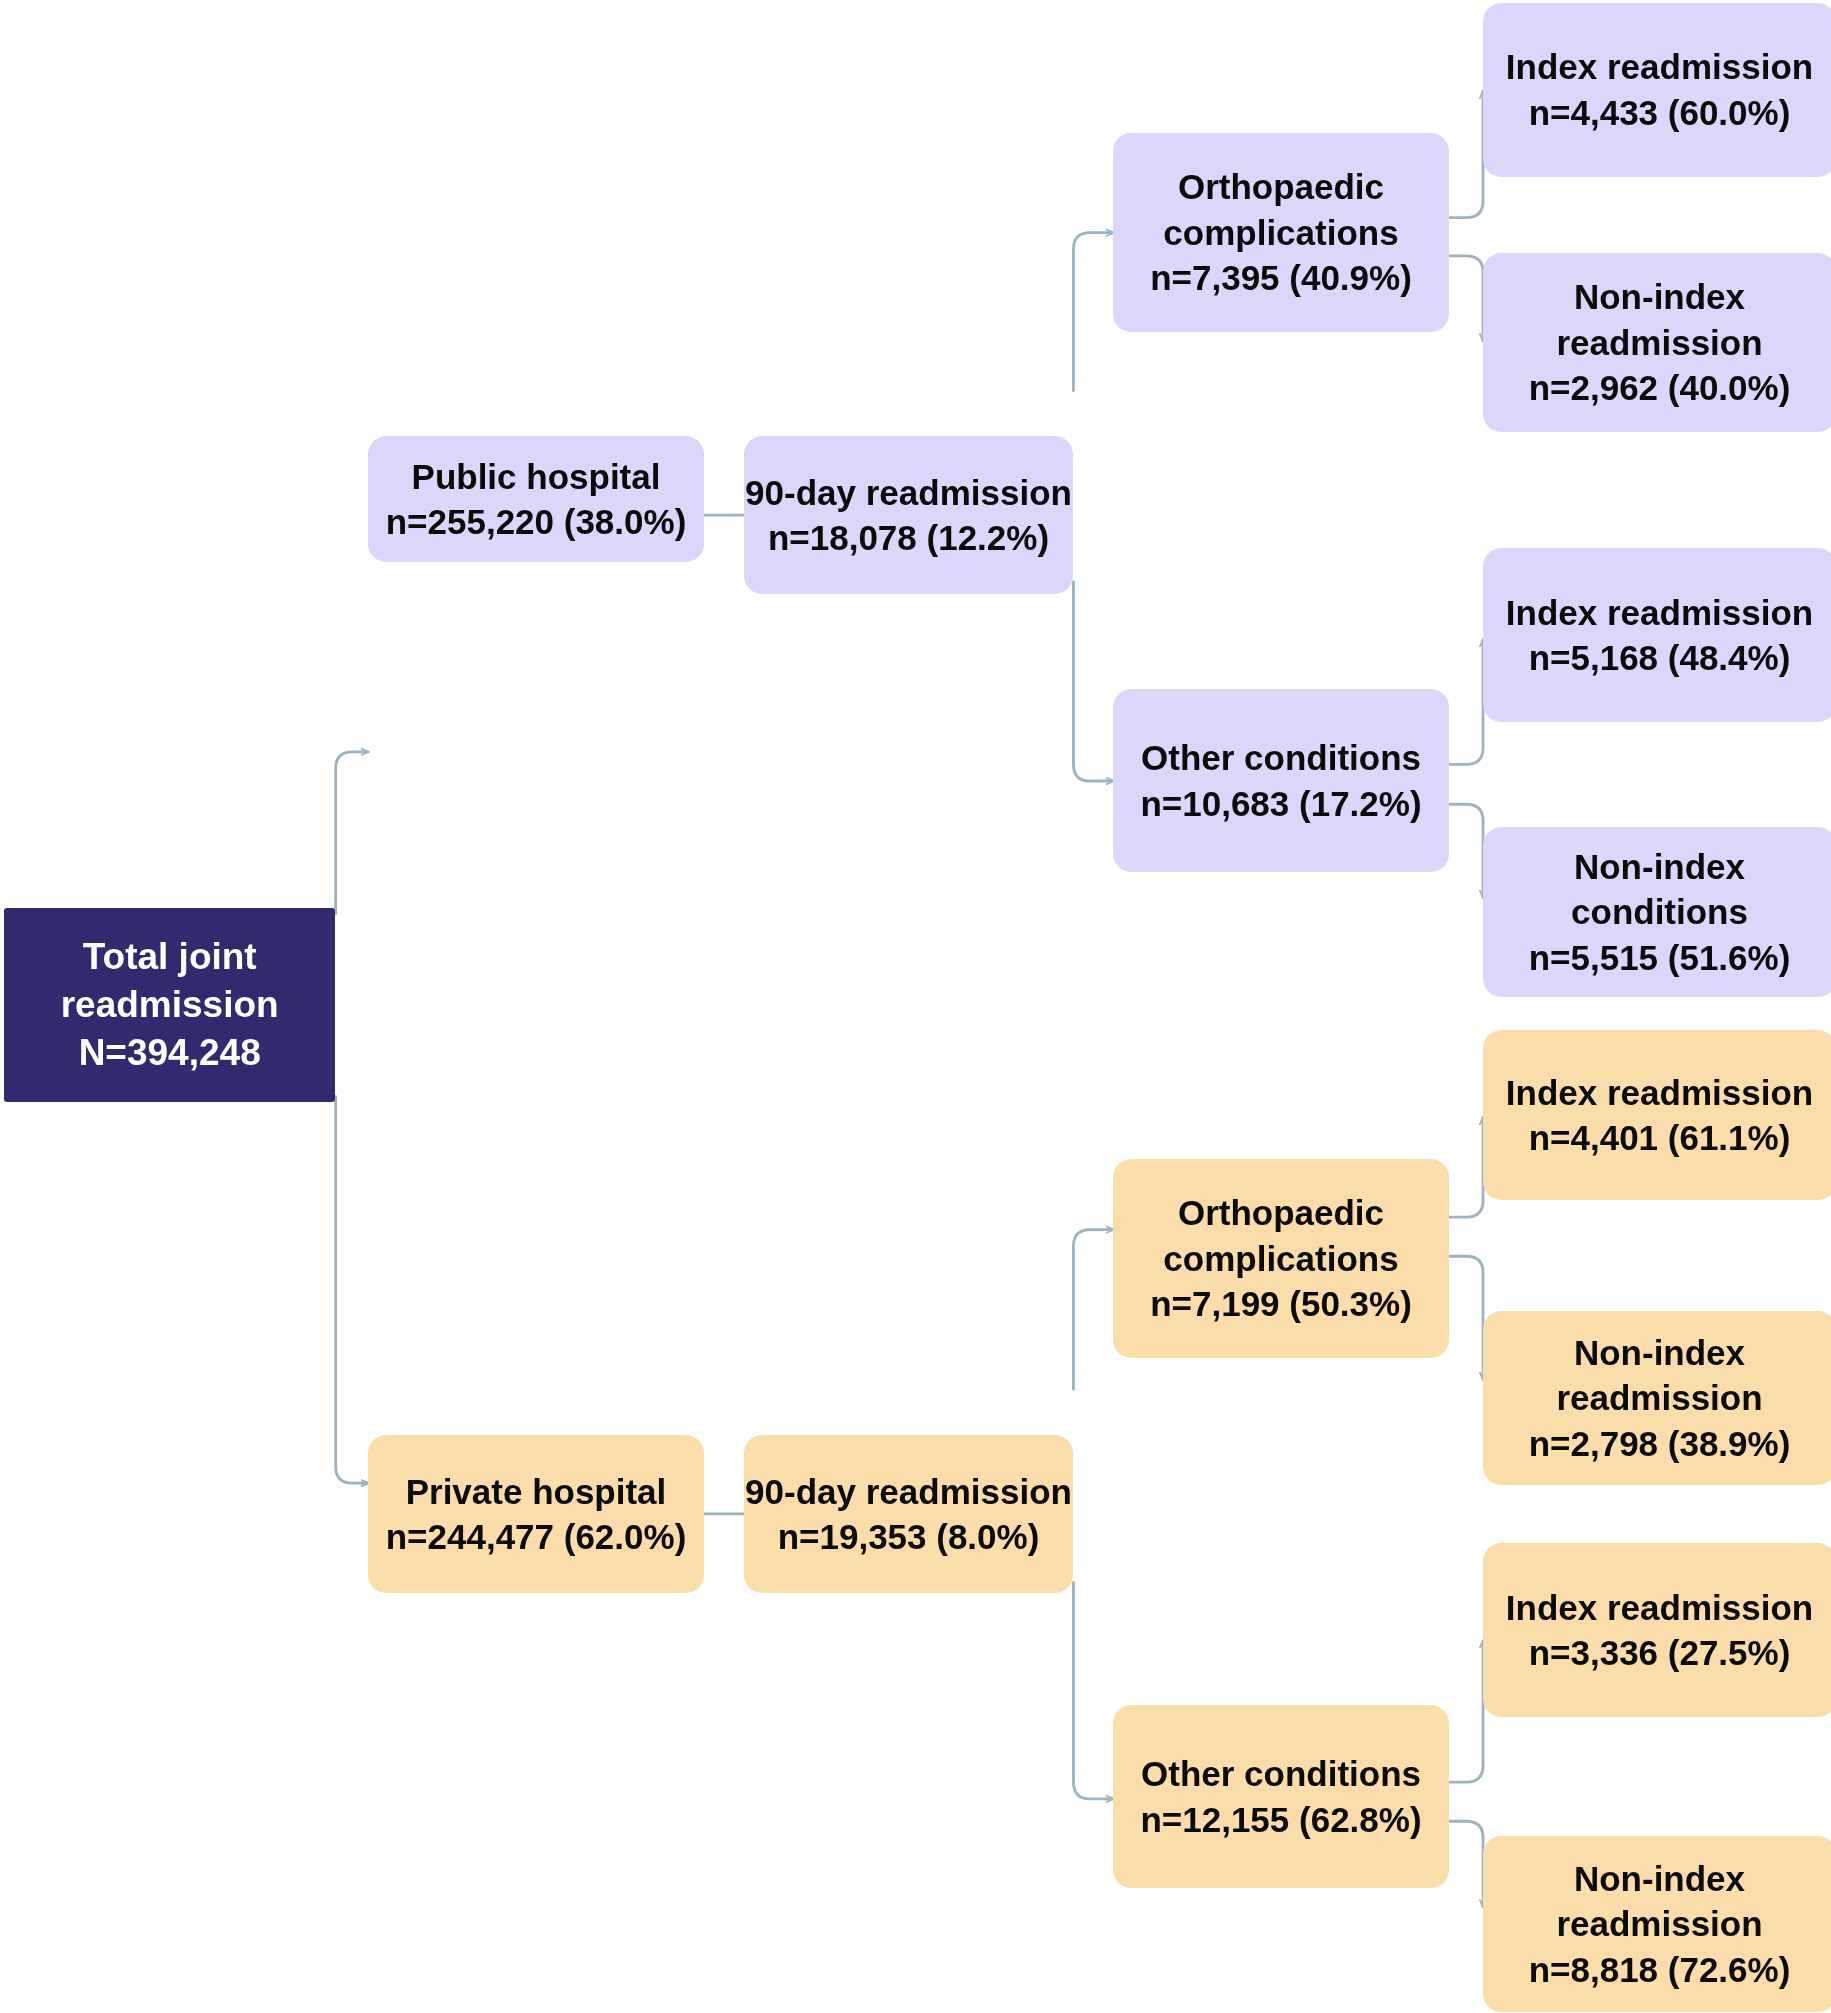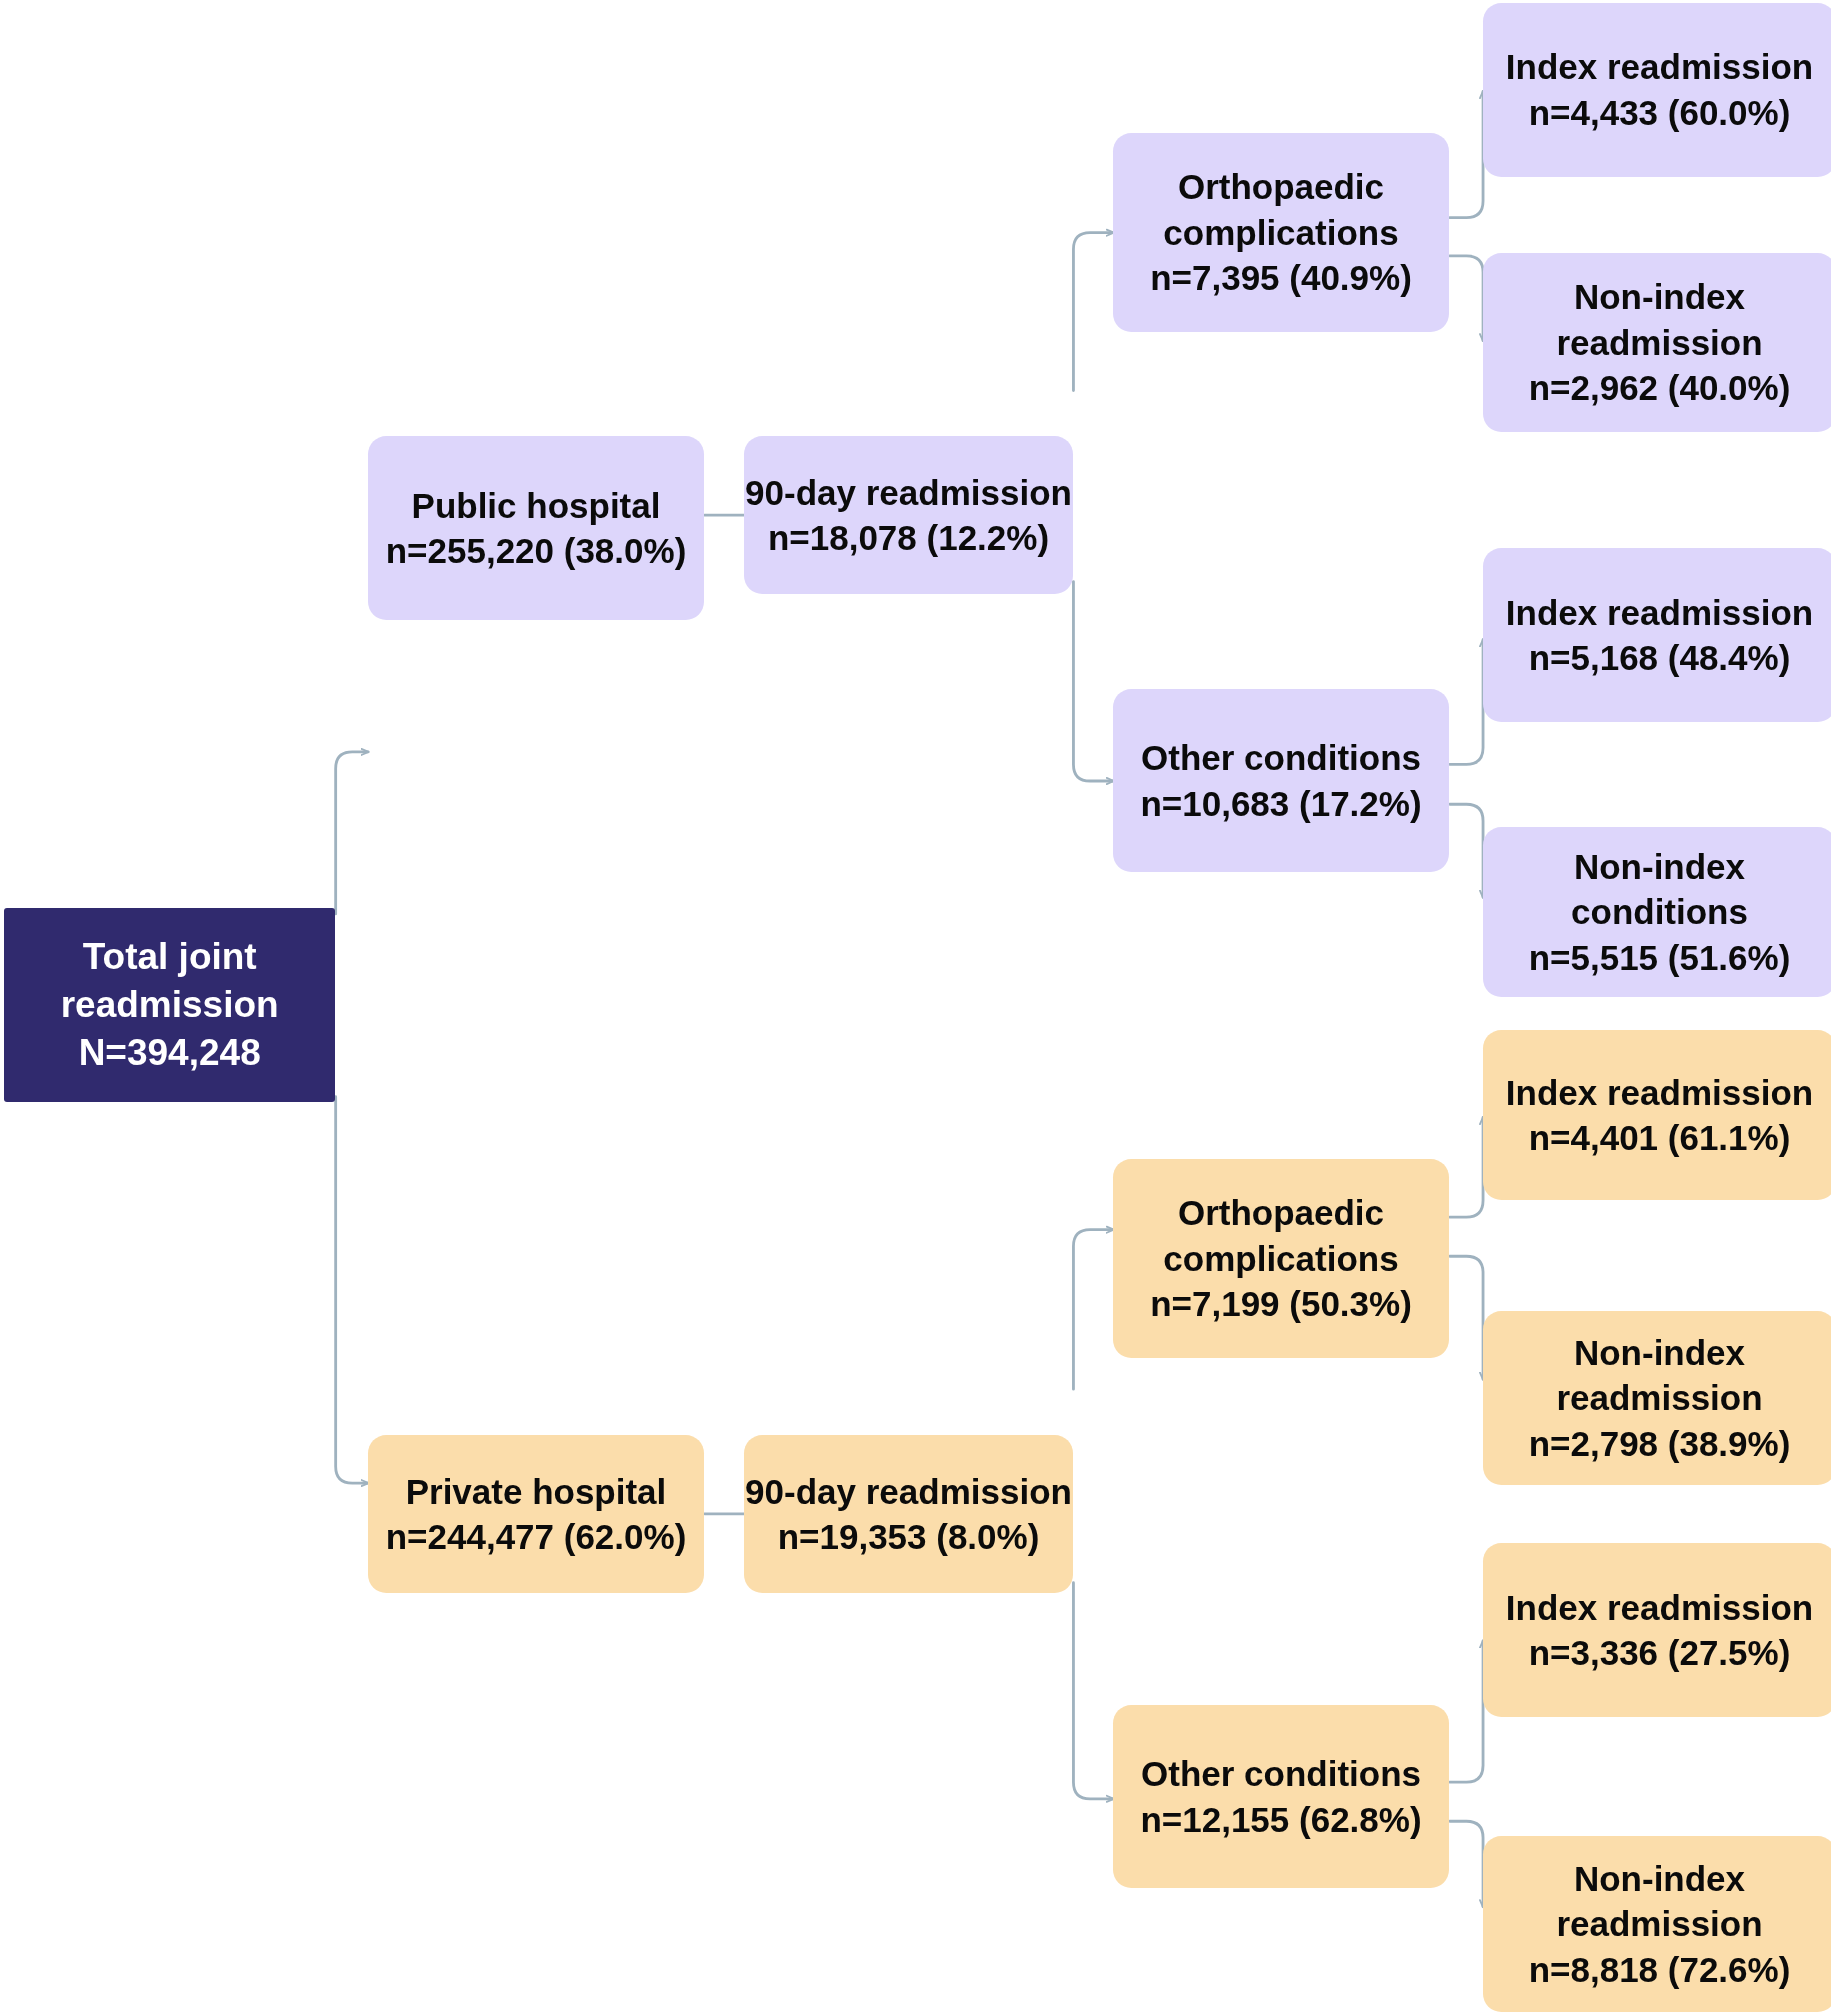--- a/index.html
+++ b/index.html
@@ -100,21 +100,21 @@
       <path d="M1745,2192 L1765,2192 Q1785,2192 1785,2212 L1785,2295"></path>
     </g>
   </svg>
 
   <div class="node root fs-44" style="left:4.2px; top:908px; width:331px; height:194px;">
     <span class="ln">Total joint</span>
     <span class="ln">readmission</span>
     <span class="ln">N=394,248</span>
   </div>
 
-  <div class="node purple fs-42" style="left:368px; top:436px; width:336px; height:184px;">
+  <div class="node purple fs-42" style="left:368px; top:436px; width:336px; height:126px;">
     <span class="ln">Public hospital</span>
     <span class="ln">n=255,220 (38.0%)</span>
   </div>
 
   <div class="node purple fs-42" style="left:744px; top:436px; width:329px; height:158px;">
     <span class="ln">90-day readmission</span>
     <span class="ln">n=18,078 (12.2%)</span>
   </div>
 
   <div class="node purple fs-42" style="left:1113px; top:133px; width:336px; height:199px;">

